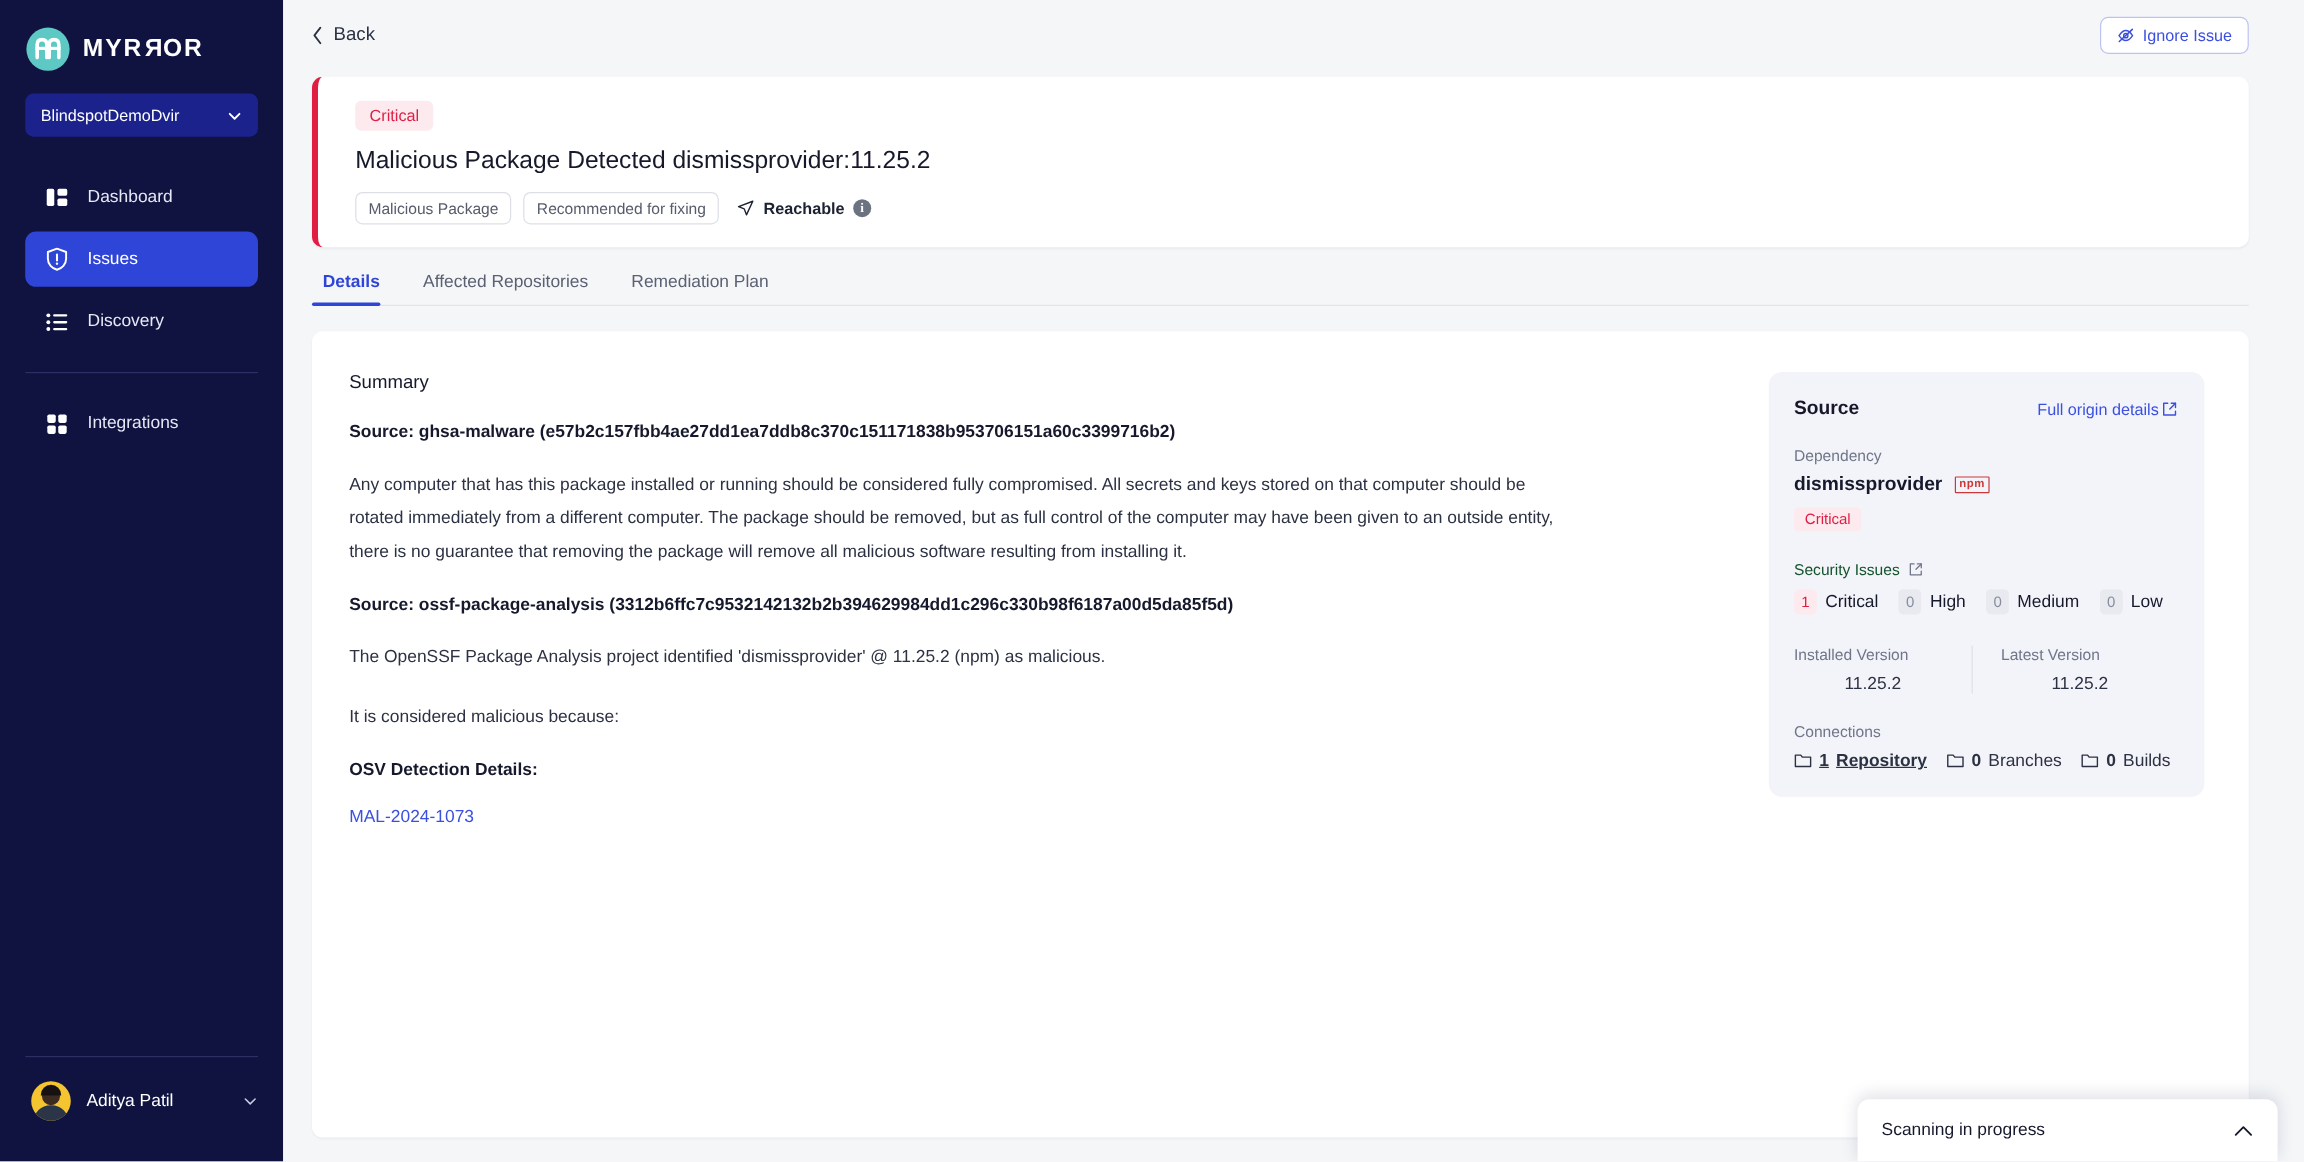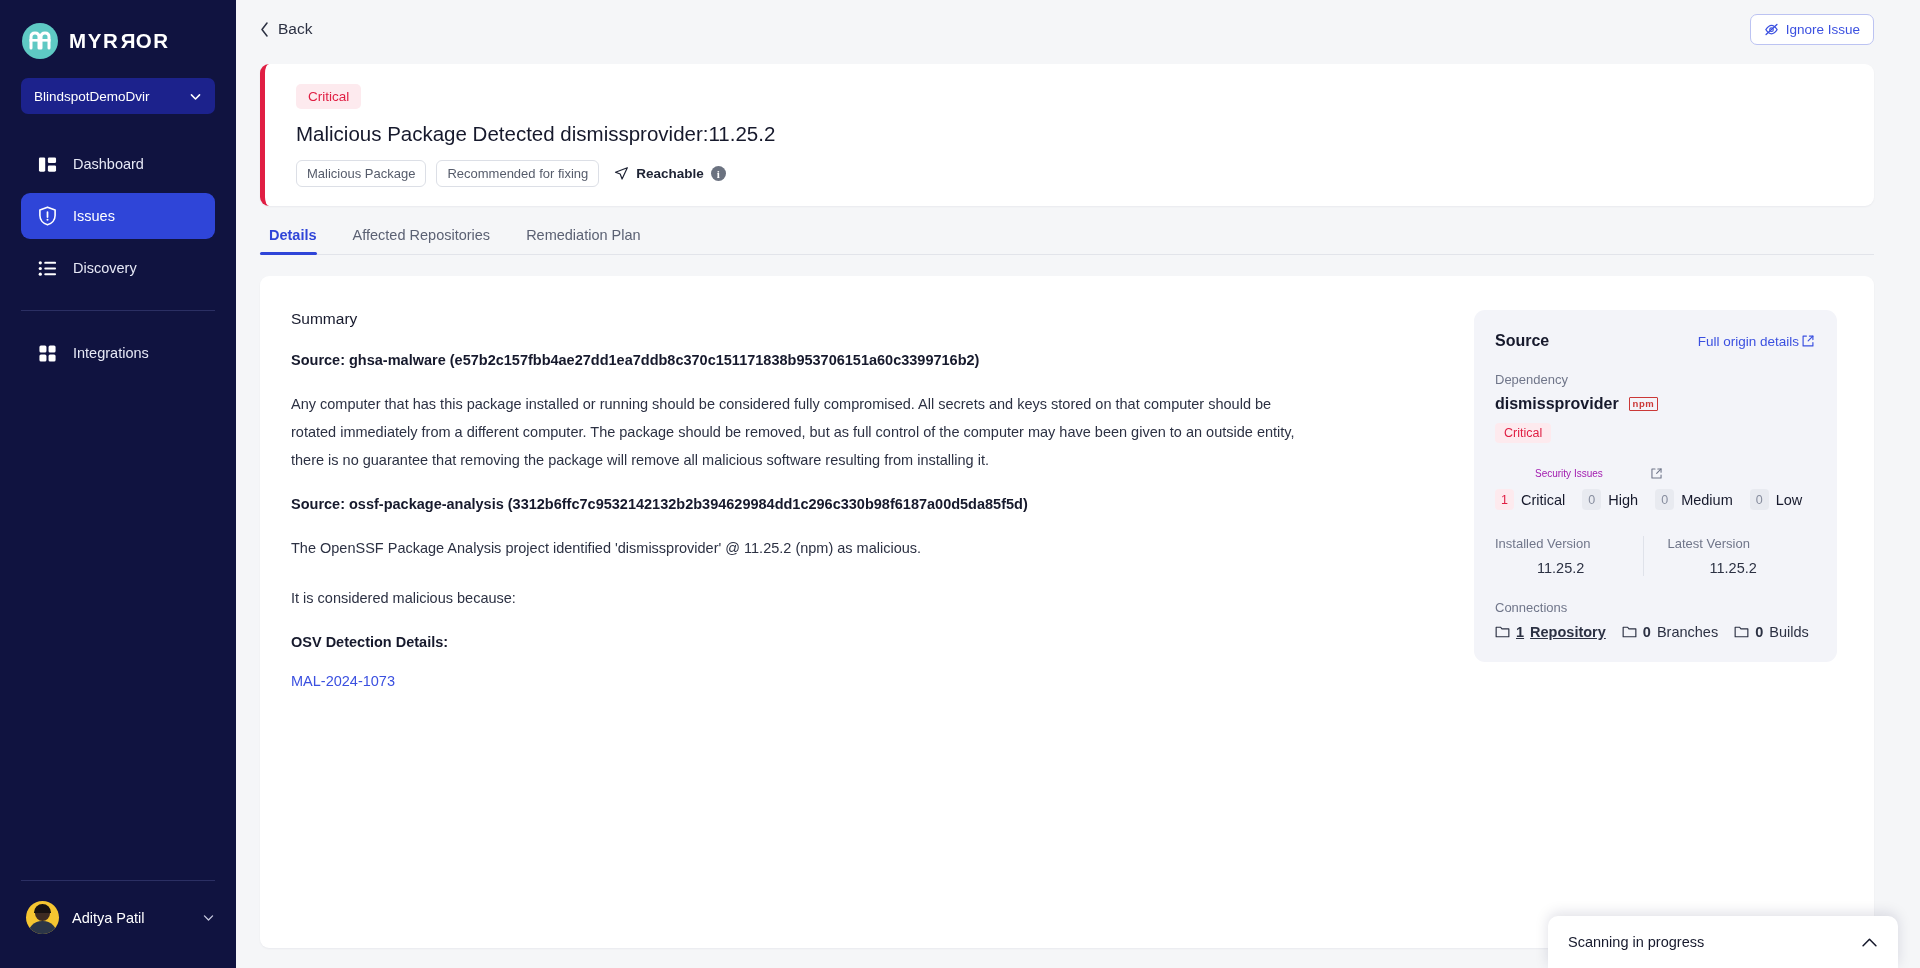--- a/index.html
+++ b/index.html
@@ -202,21 +202,21 @@
     font-size: 9.5px; font-weight: 700; letter-spacing: .5px;
     padding: 1px 3px; border-radius: 1px; line-height: 1.1;
     font-family: "Liberation Sans", sans-serif;
   }
   .dep-sev {
     display: inline-block; margin-top: 10px;
     background: #fdeaee; color: #e01e43;
     font-size: 12.5px; border-radius: 4px; padding: 3px 9px;
   }
   .sec-head { display: flex; align-items: center; gap: 7px; margin-top: 24px; }
-  .sec-head span { font-size: 10px; color: #a21caf; margin-left: 40px; }
+  .sec-head span { font-size: 13px; color: #14532d; }
   .sec-row { display: flex; align-items: center; gap: 17px; margin-top: 9px; }
   .sec-item { display: flex; align-items: center; gap: 7px; }
   .sec-count {
     min-width: 19px; height: 21px; border-radius: 4px;
     display: flex; align-items: center; justify-content: center;
     font-size: 12.5px; padding: 0 4px;
   }
   .sec-count.crit { background: #fdeaee; color: #e01e43; }
   .sec-count.zero { background: #e8eaf0; color: #878d9e; }
   .sec-label { font-size: 14.5px; color: #16192c; }

